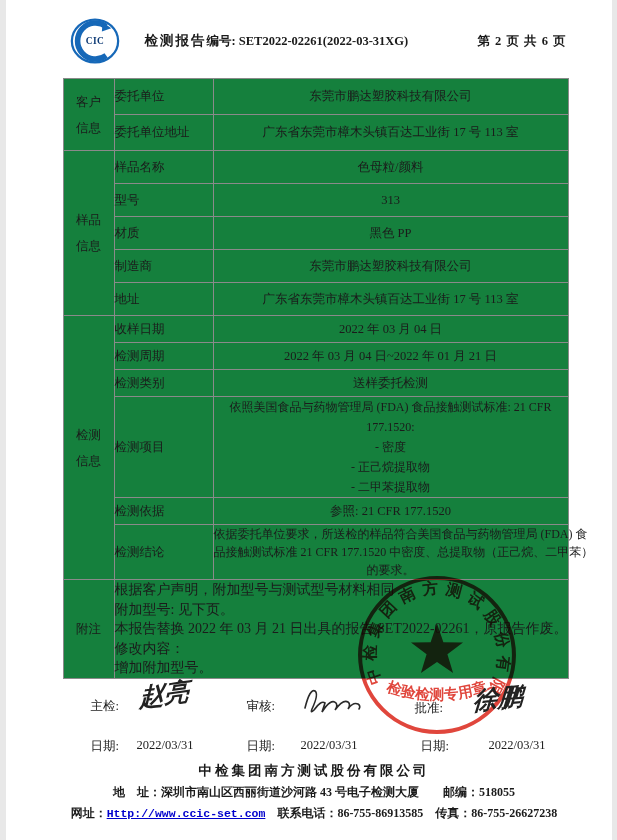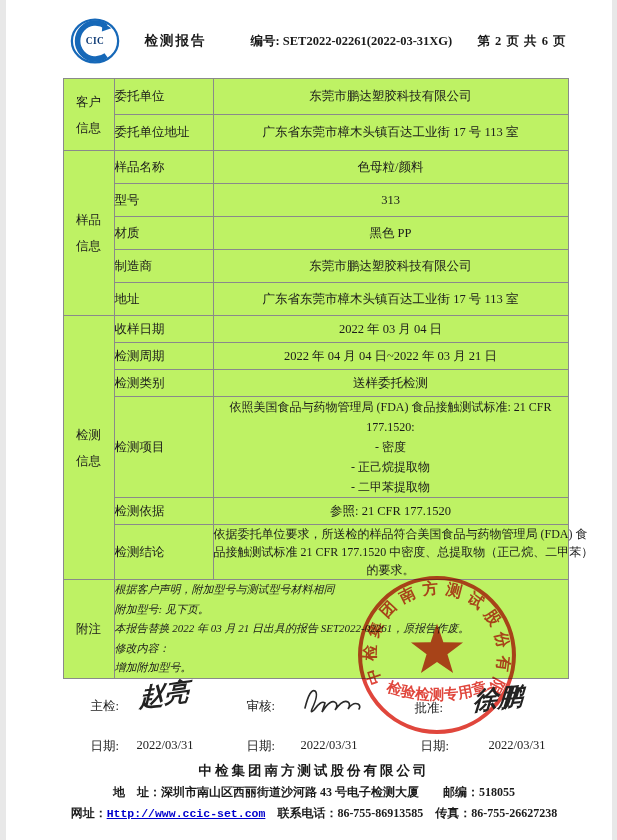--- a/index.html
+++ b/index.html
@@ -7,38 +7,38 @@
     position:relative; width:606px; height:840px; margin:0 auto;
     background:#ffffff; overflow:hidden;
     font-family:"Liberation Serif","DejaVu Serif",serif;
     color:#1b1b1b;
   }
   
   .header { position:absolute; top:14px; left:57px; width:506px; height:54px;
             display:flex; align-items:center; }
   .logo { width:52px; height:48px; margin-left:6px; flex:0 0 auto; }
   .report-title { font-size:13.5px; font-weight:bold; margin-left:24px; letter-spacing:2px; }
-  .report-no { font-size:12.5px; font-weight:bold; margin-left:44px; white-space:nowrap; }
+  .report-no { font-size:12.5px; font-weight:bold; white-space:nowrap; }
   .page-info { font-size:12.5px; font-weight:bold; margin-left:auto; margin-right:2px; white-space:nowrap; letter-spacing:1px;}
   
   table.report { position:absolute; top:78px; left:57px; width:506px;
                  border-collapse:collapse; table-layout:fixed; }
   table.report td { border:1px solid #8a8a8a; font-size:12.5px; vertical-align:middle;
-                    padding:0; background:#bef264; }
+                    padding:0; background:#15803d; }
   col.c1 { width:51px; } col.c2 { width:99px; }
   td.group { text-align:center; }
   td.group div { line-height:26px; }
   td.lbl { padding-left:11px; }
   td.val { padding-left:14px; padding-right:6px;text-align:center; }
   td.h35 { height:35px;margin-top:28px; } td.h32 { height:32px; } td.h26 { height:26px; }
   td.multi { padding-top:5px; padding-bottom:5px; }
   td.multi .ln { line-height:20px; white-space:nowrap; font-size:12px; }
   td.concl .ln { line-height:18px; }
   td.notes { padding-left:14px; padding-top:4px; padding-bottom:4px; }
-  td.notes .ln { line-height:19.5px; white-space:nowrap; font-size:11px;font-style:italic; }
+  td.notes .ln { line-height:19.5px; white-space:nowrap; font-size:14px; }
   
   .sig-row { position:absolute; top:682px; left:57px; width:506px; height:50px; }
   .sig-row .slabel, .date-row .dlabel { position:absolute; font-size:12.5px; white-space:nowrap; }
   .sig-name { position:absolute; font-size:25px; font-weight:bold; font-style:italic;
               white-space:nowrap; color:#222; }
   .sig-chief { left:76px; top:-4px; transform:rotate(-8deg) skewX(-8deg); }
   .sig-approve { left:410px; top:0px; transform:rotate(-6deg) skewX(-10deg); z-index:5; }
   .scribble { position:absolute; left:236px; top:0px; }
   .date-row { position:absolute; top:738px; left:57px; width:506px; height:20px; }
   .date-row .dval { position:absolute; font-size:12.5px; white-space:nowrap; }
@@ -117,21 +117,21 @@
       <tr>
         <td class="group" rowspan="6">
           <div>检测</div>
           <div>信息</div>
         </td>
         <td class="lbl h26">收样日期</td>
         <td class="val">2022 年 03 月 04 日</td>
       </tr>
       <tr>
         <td class="lbl h26">检测周期</td>
-        <td class="val">2022 年 04 月 04 日~2022 年 03 月 21 日</td>
+        <td class="val">2022 年 03 月 04 日~2022 年 01 月 21 日</td>
       </tr>
       <tr>
         <td class="lbl h26">检测类别</td>
         <td class="val">送样委托检测</td>
       </tr>
       <tr>
         <td class="lbl">检测项目</td>
         <td class="val multi">
           <div class="ln">依照美国食品与药物管理局 (FDA) 食品接触测试标准: 21 CFR</div>
           <div class="ln">177.1520:</div>

